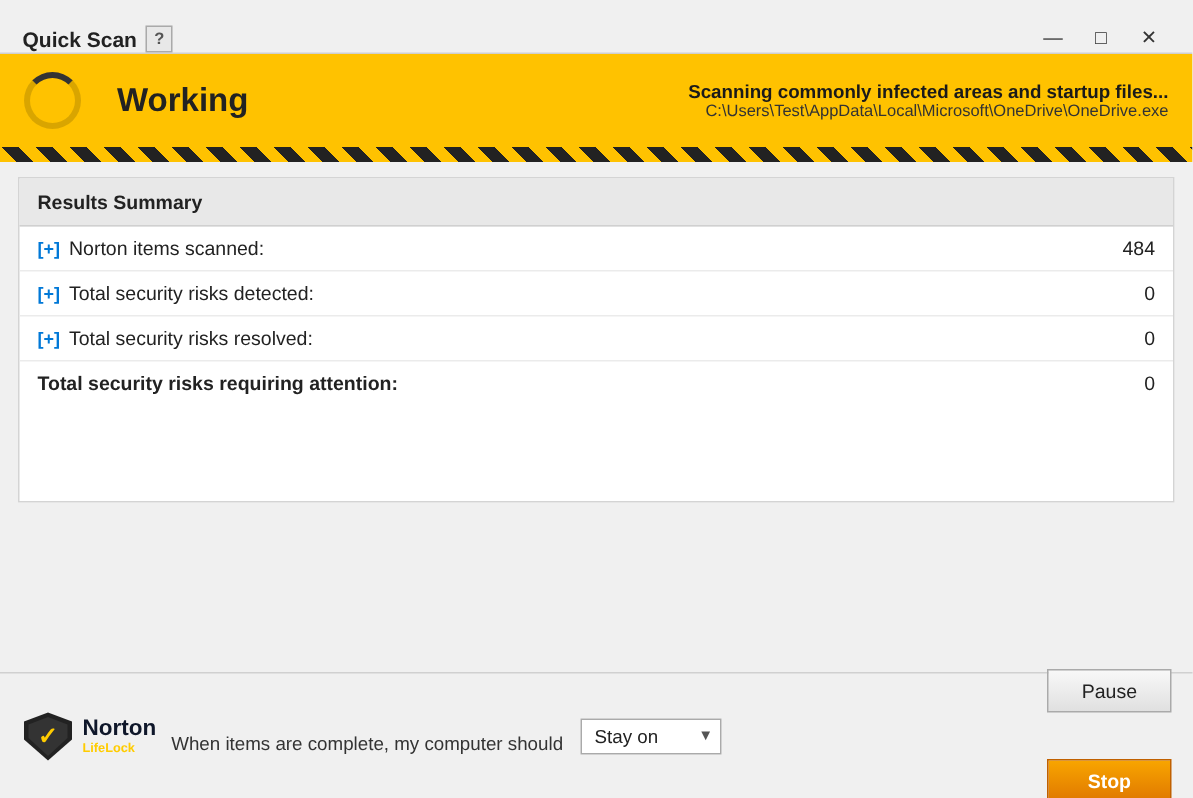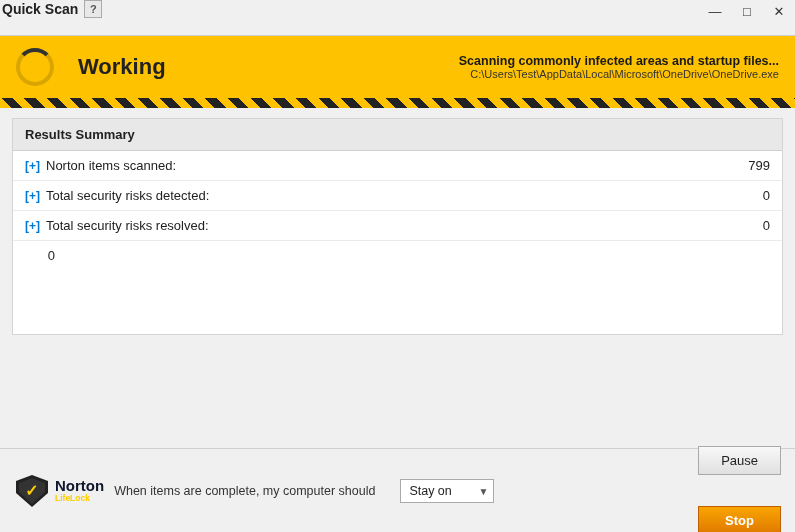--- a/index.html
+++ b/index.html
@@ -10,22 +10,22 @@
       width: 795px;
       height: 532px;
       overflow: hidden;
     }
 
     
     .title-bar {
       background: #f0f0f0;
       height: 36px;
       display: flex;
-      align-items: flex-start;
-      padding: 0 2px;
+      align-items: flex-end;
+      padding: 0 15px;
       border-bottom: 1px solid #d0d0d0;
       user-select: none;
     }
     .title-bar-title {
       font-size: 14px;
       font-weight: 600;
       color: #222;
       flex: 1;
       display: flex;
       align-items: center;
@@ -168,22 +168,22 @@
       right: 0;
       height: 84px;
       background: #f0f0f0;
       border-top: 1px solid #d0d0d0;
       display: flex;
       align-items: center;
       padding: 0 14px;
     }
     .computer-action {
       display: flex;
-      align-items: center;
-      gap: 25px;
+      align-items: flex-end;
+      gap: 12px;
       flex: 1;
     }
     .action-label {
       font-size: 12.5px;
       color: #333;
     }
     .action-select {
       border: 1px solid #aaa;
       background: #fff;
       padding: 4px 24px 4px 8px;
@@ -290,33 +290,34 @@
 </div>
 
 <div class="hazard-stripe"></div>
 
 <div class="main-content">
   <div class="results-header">Results Summary</div>
   <div id="results-rows">
       <div class="result-row">
         <span class="result-expand">[+]</span>
         <span class="result-label">Norton items scanned:</span>
-        <span class="result-value">799</span>
+        <span class="result-value">484</span>
       </div>
       <div class="result-row">
         <span class="result-expand">[+]</span>
         <span class="result-label">Total security risks detected:</span>
         <span class="result-value">0</span>
       </div>
       <div class="result-row">
         <span class="result-expand">[+]</span>
         <span class="result-label">Total security risks resolved:</span>
         <span class="result-value">0</span>
       </div>
       <div class="result-row">
+        <span class="result-label bold">Total security risks requiring attention:</span>
         <span class="result-value">0</span>
       </div>
     </div>
 </div>
 
 <div class="bottom-area">
   <div class="bottom-inner">
 
     <div class="norton-logo">
       <svg class="norton-shield" viewBox="0 0 36 36">

